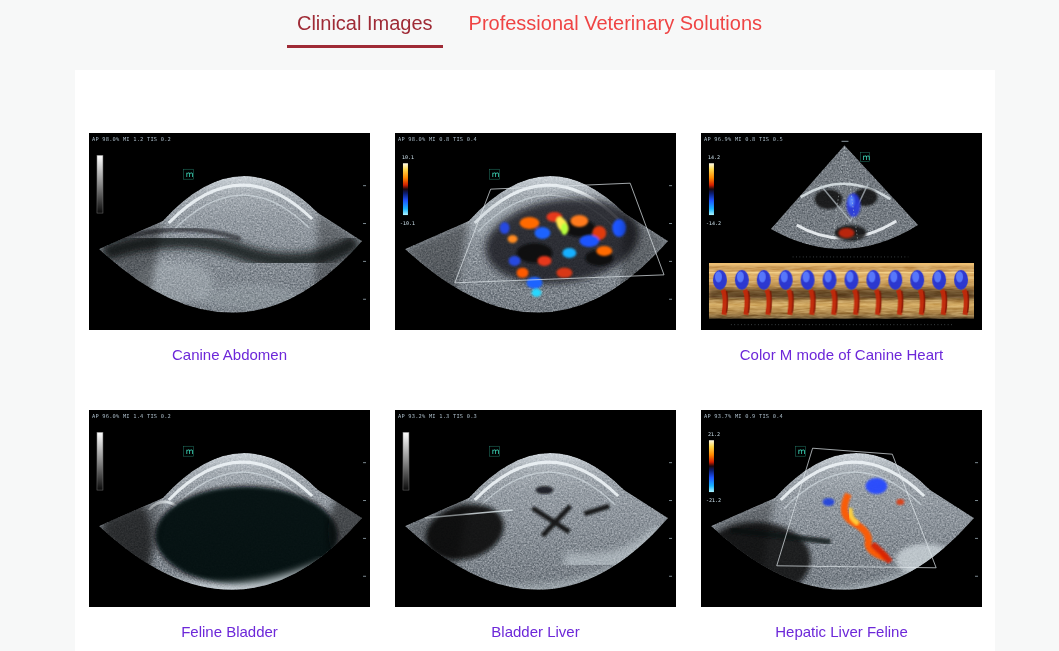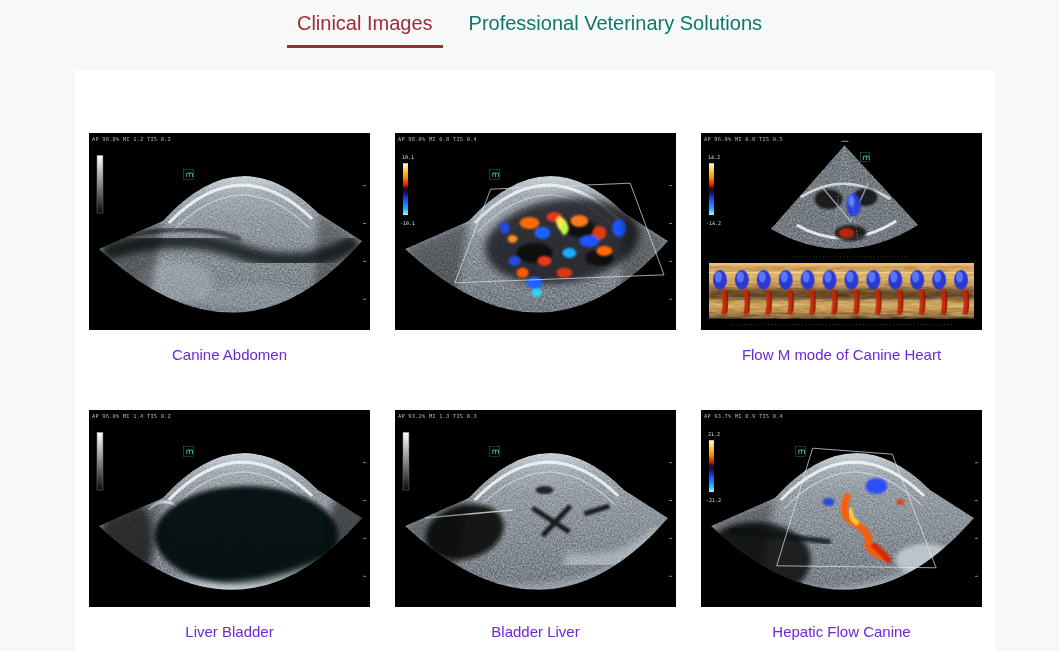--- a/index.html
+++ b/index.html
@@ -8,21 +8,21 @@
     background:#f7f8f8;
     font-family:"Liberation Sans",sans-serif;
     position:relative;
   }
   
   .tabs-bar{
     height:70px;display:flex;justify-content:center;align-items:flex-start;
     padding-top:11px;gap:16px;box-sizing:border-box;
   }
   .tab{
-    font-size:20px;line-height:25px;color:#0f766e;
+    font-size:20px;line-height:25px;color:#ef4444;
     padding:0 10px 9px 10px;cursor:pointer;white-space:nowrap;
     border-bottom:3px solid transparent;
   }
   .tab.active{color:#9f2b36;border-bottom-color:#9f2b36;}
   
   .content-card{
     position:absolute;left:75px;top:70px;width:920px;height:581px;
     background:#ffffff;
   }
   .gallery{
@@ -249,21 +249,21 @@
           <rect x="8" y="130" width="266" height="56" fill="url(#mpat)"></rect>
         </g>
         <line class="ruler" x1="30" y1="192" x2="252" y2="192"></line>
         <text class="ovl" x="3" y="8">AP 96.9% MI 0.8 TIS 0.5</text>
         <text class="sclbl" x="7" y="26">14.2</text>
         <rect x="8" y="30" width="5" height="52" fill="url(#gDop)"></rect>
         <text class="sclbl" x="5" y="92">-14.2</text>
         <rect class="mbox" x="160" y="19" width="9" height="9"></rect>
         <text class="mmark" x="162" y="26.5" font-size="7">m</text>
       </svg>
-      <figcaption>Flow M mode of Canine Heart</figcaption>
+      <figcaption>Color M mode of Canine Heart</figcaption>
     </figure>
 
     <figure>
       <svg class="us" viewBox="0 0 282 197">
         <rect width="282" height="197" fill="#000"></rect>
         <g clip-path="url(#fanClip)">
           <use href="#fanShape" fill="url(#gFan)"></use>
           <rect x="0" y="14" width="282" height="183" filter="url(#spk)" opacity=".5"></rect>
           <path class="arcA" d="M 80 90 Q 152 16 224 86"></path>
           <path class="arcB" d="M 83 99 Q 152 27 221 95"></path>
@@ -278,21 +278,21 @@
         <rect x="8" y="22" width="6" height="58" fill="url(#gGray)" stroke="#777" stroke-width=".5"></rect>
         <rect class="mbox" x="95" y="36" width="10" height="10"></rect>
         <text class="mmark" x="97" y="44">m</text>
         <g>
           <rect class="tick" x="275" y="52" width="3" height="1"></rect>
             <rect class="tick" x="275" y="90" width="3" height="1"></rect>
           <rect class="tick" x="275" y="128" width="3" height="1"></rect>
             <rect class="tick" x="275" y="166" width="3" height="1"></rect>
         </g>
       </svg>
-      <figcaption>Liver Bladder</figcaption>
+      <figcaption>Feline Bladder</figcaption>
     </figure>
 
     <figure>
       <svg class="us" viewBox="0 0 282 197">
         <rect width="282" height="197" fill="#000"></rect>
         <g clip-path="url(#fanClip)">
           <use href="#fanShape" fill="url(#gFan)"></use>
           <rect x="0" y="14" width="282" height="183" filter="url(#spk)" opacity=".5"></rect>
           <path class="arcA" d="M 80 90 Q 152 16 224 86"></path>
           <path class="arcB" d="M 83 99 Q 152 27 221 95"></path>
@@ -349,17 +349,17 @@
         <text class="sclbl" x="5" y="92">-21.2</text>
         <rect class="mbox" x="95" y="36" width="10" height="10"></rect>
         <text class="mmark" x="97" y="44">m</text>
         <g>
           <rect class="tick" x="275" y="52" width="3" height="1"></rect>
             <rect class="tick" x="275" y="90" width="3" height="1"></rect>
           <rect class="tick" x="275" y="128" width="3" height="1"></rect>
             <rect class="tick" x="275" y="166" width="3" height="1"></rect>
         </g>
       </svg>
-      <figcaption>Hepatic Flow Canine</figcaption>
+      <figcaption>Hepatic Liver Feline</figcaption>
     </figure>
 
   </div>
 </div>
 
 </body></html>

